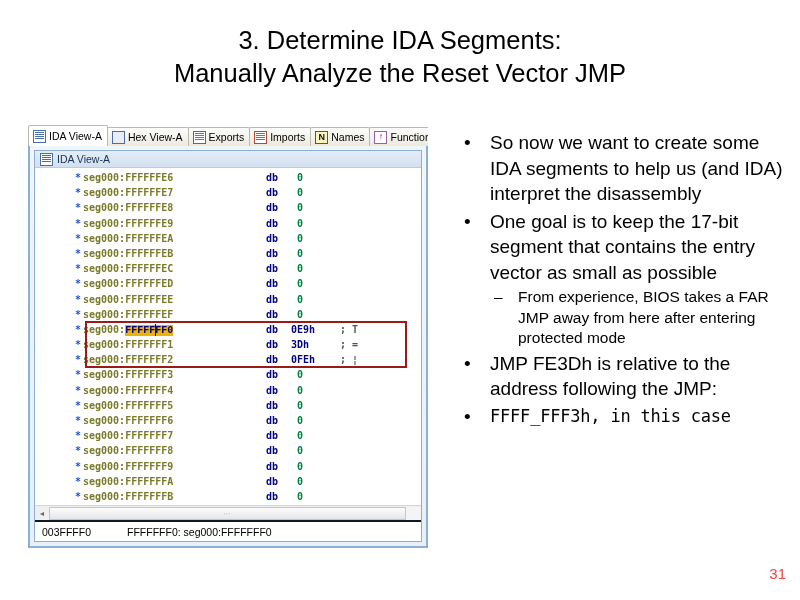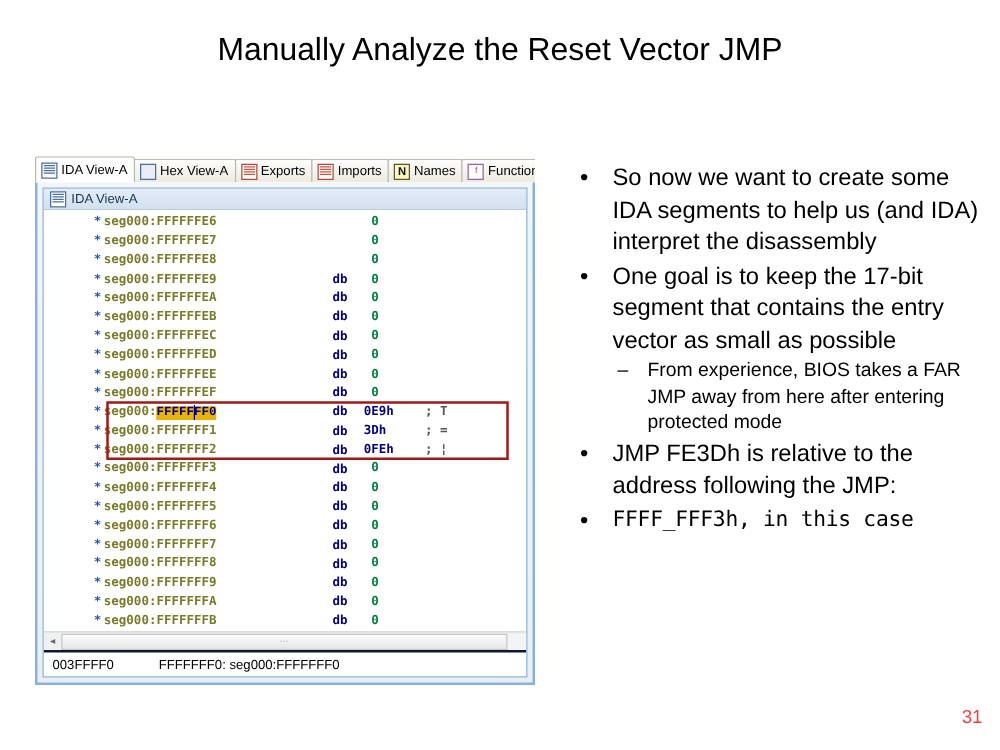--- a/index.html
+++ b/index.html
@@ -189,21 +189,20 @@
     top: 0;
     color: #2255cc;
     font-weight: bold;
   }
   .addr { color: #7a7a2b; }
   .addr .hl { background: #eab308; color: #000080; font-family: Liberation Mono, monospace; }
   .mnem {
     position: absolute;
     left: 231px;
     color: #000080;
-    margin-top: 46px;
   }
   .oper {
     position: absolute;
     left: 262px;
     color: #008040;
   }
   .oper.num { color: #000080; left: 256px; }
   .cmt {
     position: absolute;
     left: 305px;
@@ -336,20 +335,21 @@
     bottom: 18px;
     font-size: 15px;
     color: #ef4444;
     font-family: "Liberation Sans", sans-serif;
   }
 </style>
 </head>
 <body>
 
 <div id="slide-title">
+  <span class="ln">3. Determine IDA Segments:</span>
   <span class="ln">Manually Analyze the Reset Vector JMP</span>
 </div>
 
 <div id="ida-window">
   <div id="ida-frame-bottom"></div>
 
   <div id="tab-strip">
       <div class="tab active">
         <span class="tabicon ti-doc"></span>
         <span>IDA View-A</span>

